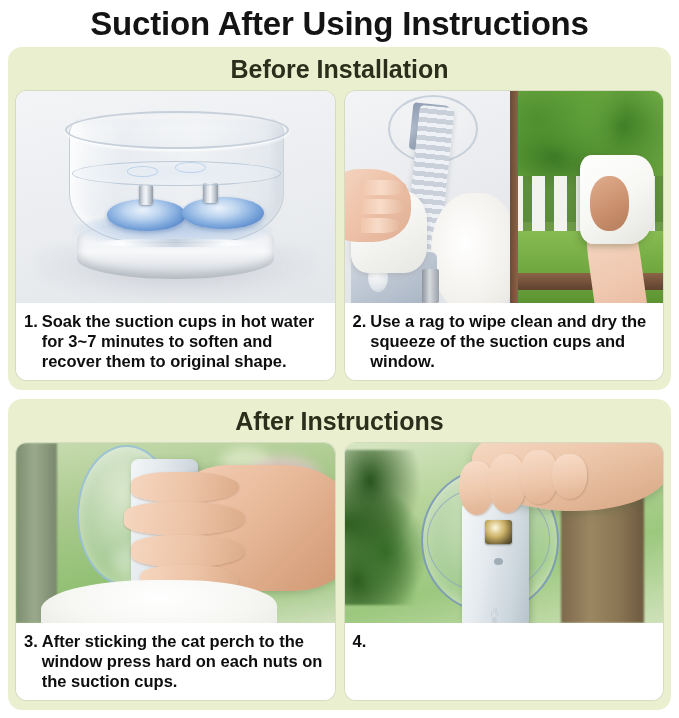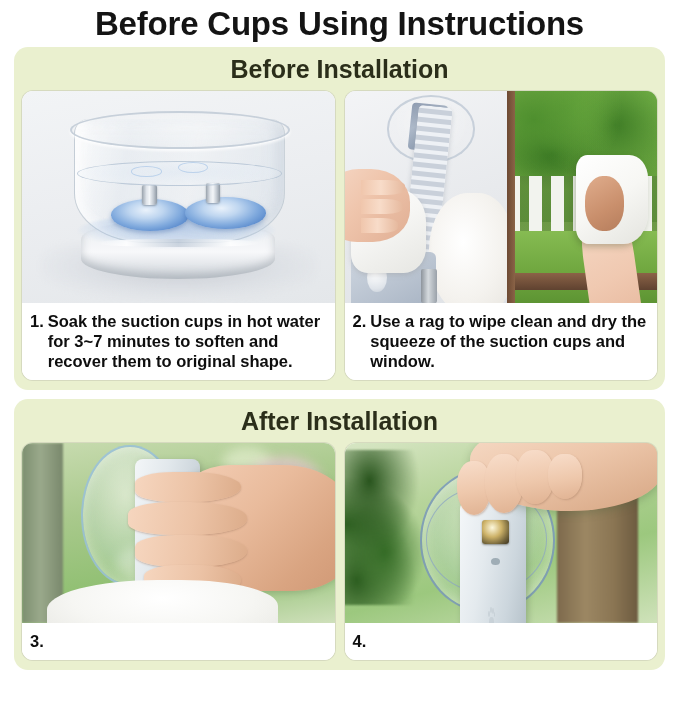--- a/index.html
+++ b/index.html
@@ -32,21 +32,21 @@
     color: #141414;
     padding: 2px 0 1px 0;
     margin: 0;
     white-space: nowrap;
   }
 
   
   .section {
     background: #eaf0cf;
     border-radius: 14px;
-    margin: 0 14px;
+    margin: 0 8px;
     padding: 6px 8px 10px 8px;
     box-sizing: border-box;
   }
   .section + .section { margin-top: 9px; }
 
   .section-title {
     text-align: center;
     font-family: "Liberation Sans", sans-serif;
     font-weight: bold;
     font-size: 25px;
@@ -429,21 +429,21 @@
   .p4 .t1 { left: 36%; top: 10%; width: 11%; height: 30%; }
   .p4 .t2 { left: 45%; top: 6%;  width: 12%; height: 33%; }
   .p4 .t3 { left: 55%; top: 4%;  width: 12%; height: 30%; }
   .p4 .t4 { left: 65%; top: 6%;  width: 11%; height: 25%; }
 </style>
 </head>
 <body>
 
 <div class="page">
 
-  <h1 class="main-title">Before Cups Using Instructions</h1>
+  <h1 class="main-title">Suction After Using Instructions</h1>
 
   <div class="section">
     <div class="section-title">Before Installation</div>
 
     <div class="card-row">
 
       <div class="card">
         <div class="photo top p1">
           <div class="tbl-shadow"></div>
           <div class="bowl-base"></div>
@@ -500,21 +500,21 @@
         <div class="caption">
           <span class="cap-num">2.</span>
           <span class="cap-text">Use a rag to wipe clean and dry the squeeze of the suction cups and window.</span>
         </div>
       </div>
 
     </div>
   </div>
 
   <div class="section">
-    <div class="section-title">After Installation</div>
+    <div class="section-title">After Instructions</div>
 
     <div class="card-row">
 
       <div class="card">
         <div class="photo bottom p3">
           <div class="post"></div>
           <div class="bokeh b2"></div>
           <div class="bokeh b1"></div>
           <div class="bokeh b3"></div>
           <div class="cupbig"></div>
@@ -530,20 +530,21 @@
           <div class="nut"></div>
           <div class="bighand"></div>
           <div class="fng g1"></div>
           <div class="fng g2"></div>
           <div class="fng g3"></div>
           <div class="fng g4"></div>
           <div class="carpet"></div>
         </div>
         <div class="caption">
           <span class="cap-num">3.</span>
+          <span class="cap-text">After sticking the cat perch to the window press hard on each nuts on the suction cups.</span>
         </div>
       </div>
 
       <div class="card">
         <div class="photo bottom p4">
           <div class="conifer"></div>
           <div class="trunk"></div>
           <div class="cupbig2"></div>
           <div class="cuprim"></div>
           <div class="bracket2">

